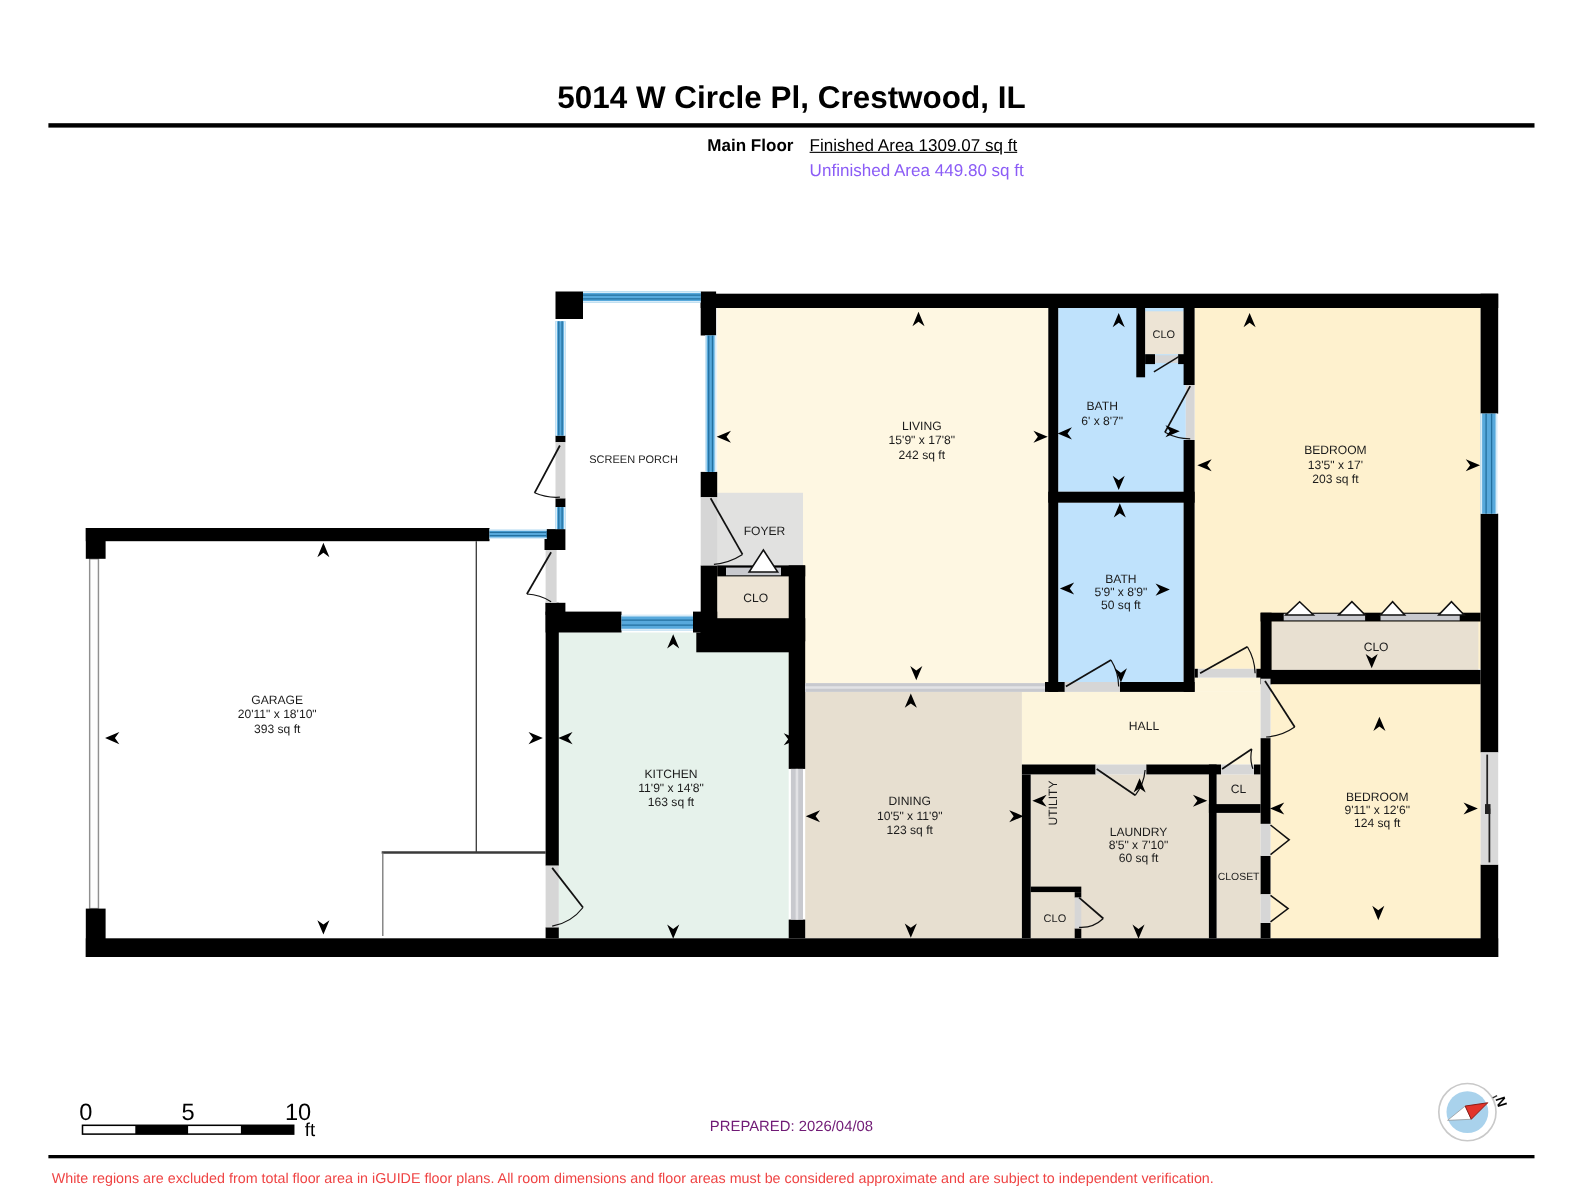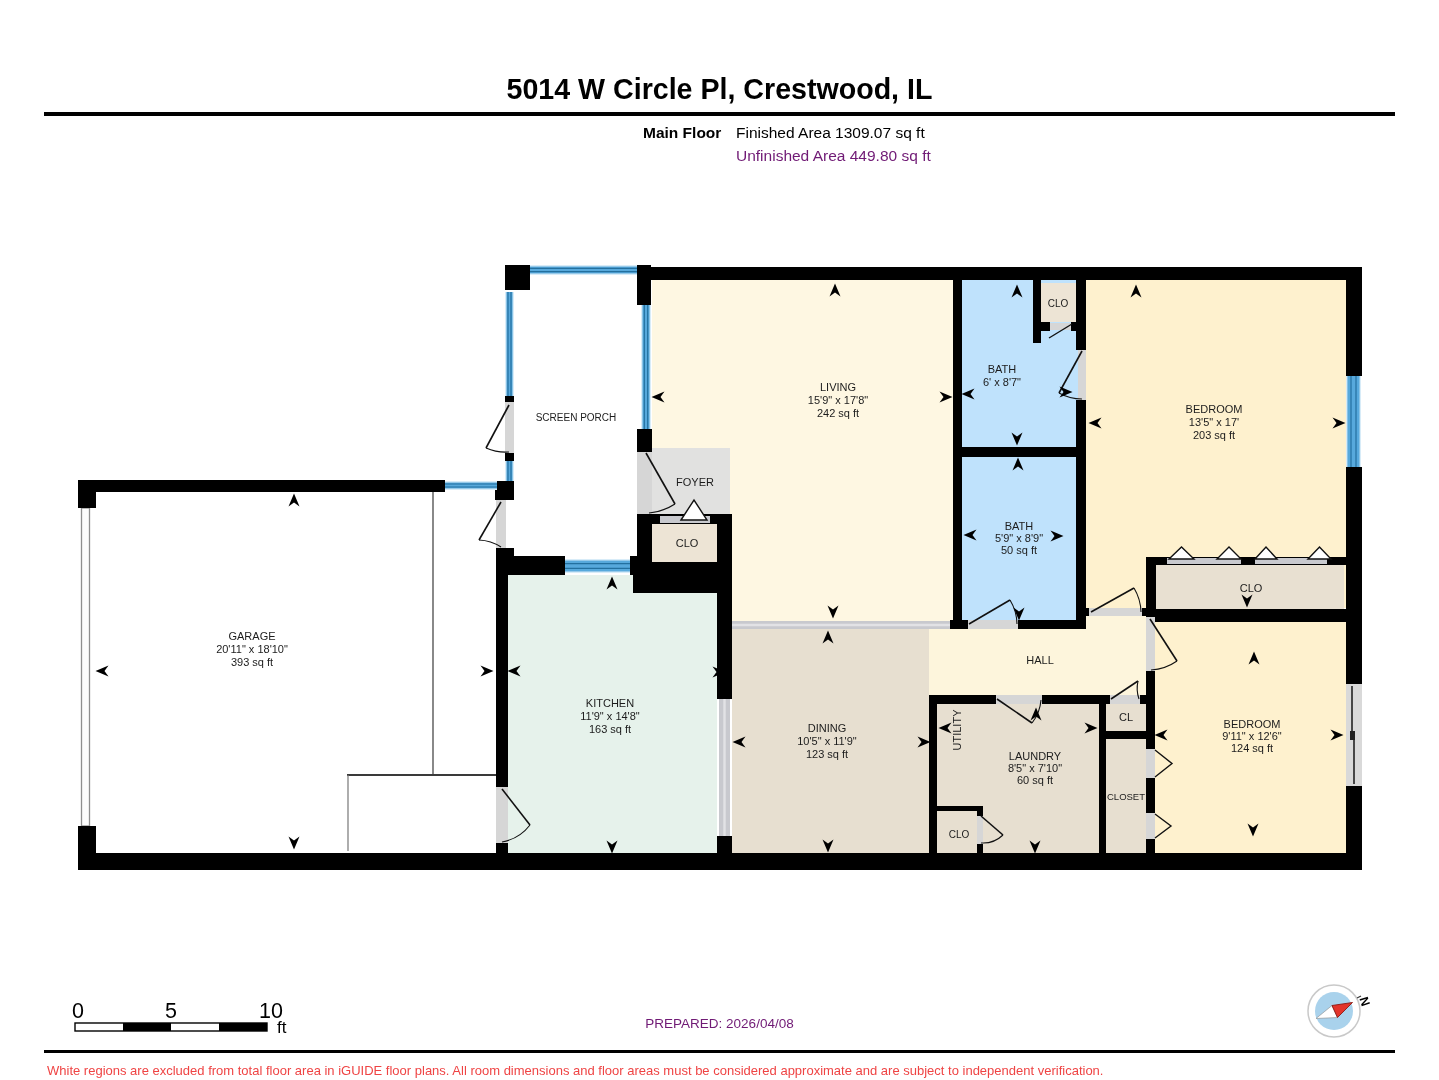--- a/index.html
+++ b/index.html
@@ -5,23 +5,23 @@
 .abs{position:absolute;}
 </style></head><body>
 <div style="position:relative;width:1439px;height:1080px;overflow:hidden;margin-top:42px;">
 
 <div class="abs" style="left:0;top:34px;width:1439px;text-align:center;font-weight:bold;font-size:28.6px;line-height:26px;color:#000;">5014 W Circle Pl, Crestwood, IL</div>
 
 <div class="abs" style="left:44px;top:70px;width:1351px;height:3.5px;background:#000;"></div>
 
 <div class="abs" style="left:643px;top:84px;font-size:15.5px;line-height:14px;font-weight:bold;color:#000;">Main Floor</div>
 
-<div class="abs" style="left:736px;top:84px;font-size:15.5px;line-height:14px;color:#000;">Finished Area 1309.07 sq ft</div>
-
-<div class="abs" style="left:736px;top:107px;font-size:15.5px;line-height:14px;color:#701a75;">Unfinished Area 449.80 sq ft</div>
+<div class="abs" style="left:736px;top:84px;font-size:15.5px;line-height:14px;color:#000;text-decoration:underline;">Finished Area 1309.07 sq ft</div>
+
+<div class="abs" style="left:736px;top:107px;font-size:15.5px;line-height:14px;color:#8b5cf6;">Unfinished Area 449.80 sq ft</div>
 <svg class="abs" style="left:0;top:0;" width="1439" height="1080" viewBox="0 0 1439 1080">
 
 <rect x="96" y="450" width="400" height="361" fill="#FFFFFF"></rect>
 
 <rect x="514" y="233" width="123" height="281" fill="#FFFFFF"></rect>
 
 <rect x="652" y="238" width="301" height="341" fill="#FEF7E2"></rect>
 
 <rect x="639" y="406" width="91" height="67" fill="#E1E1E0"></rect>
 

